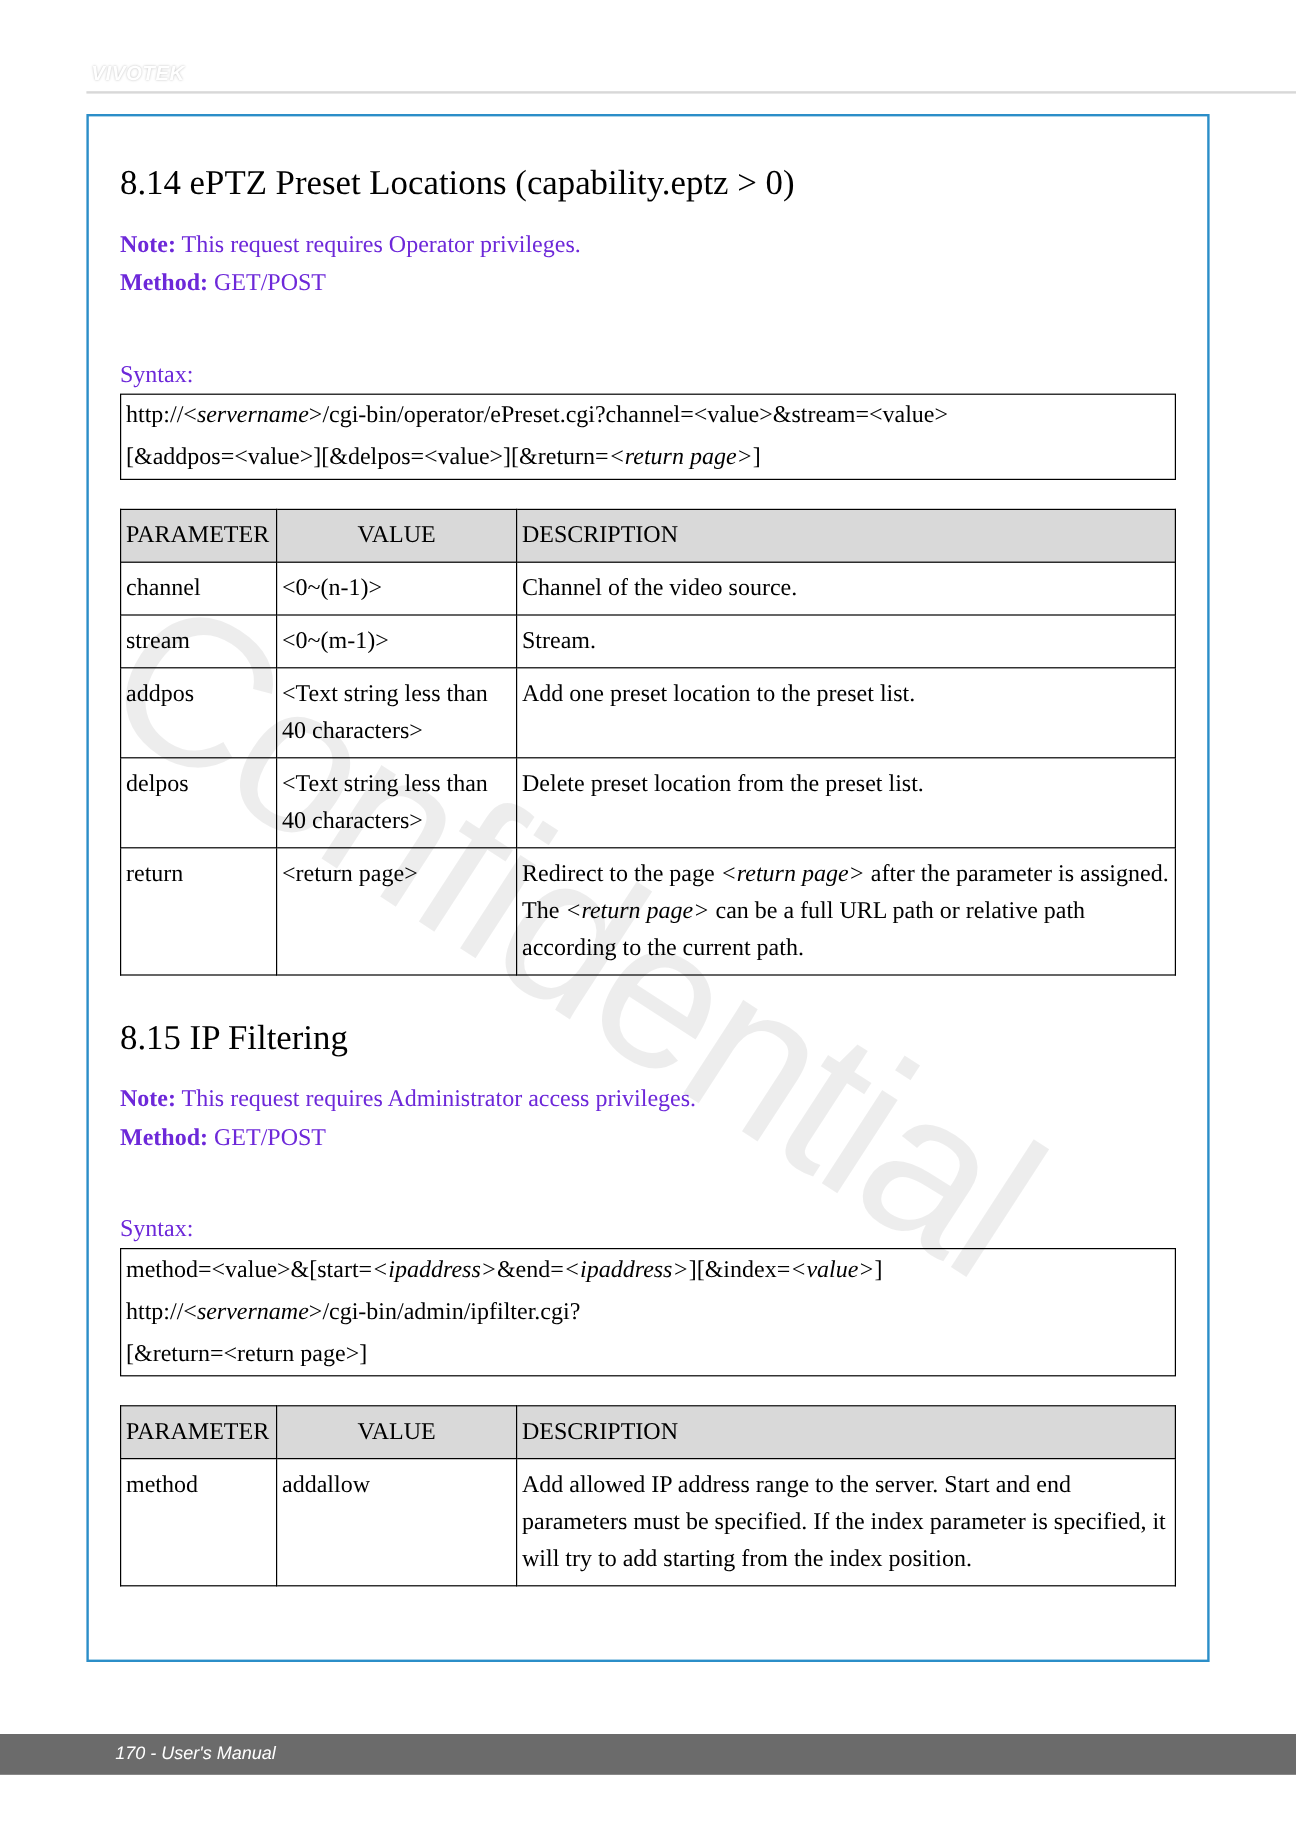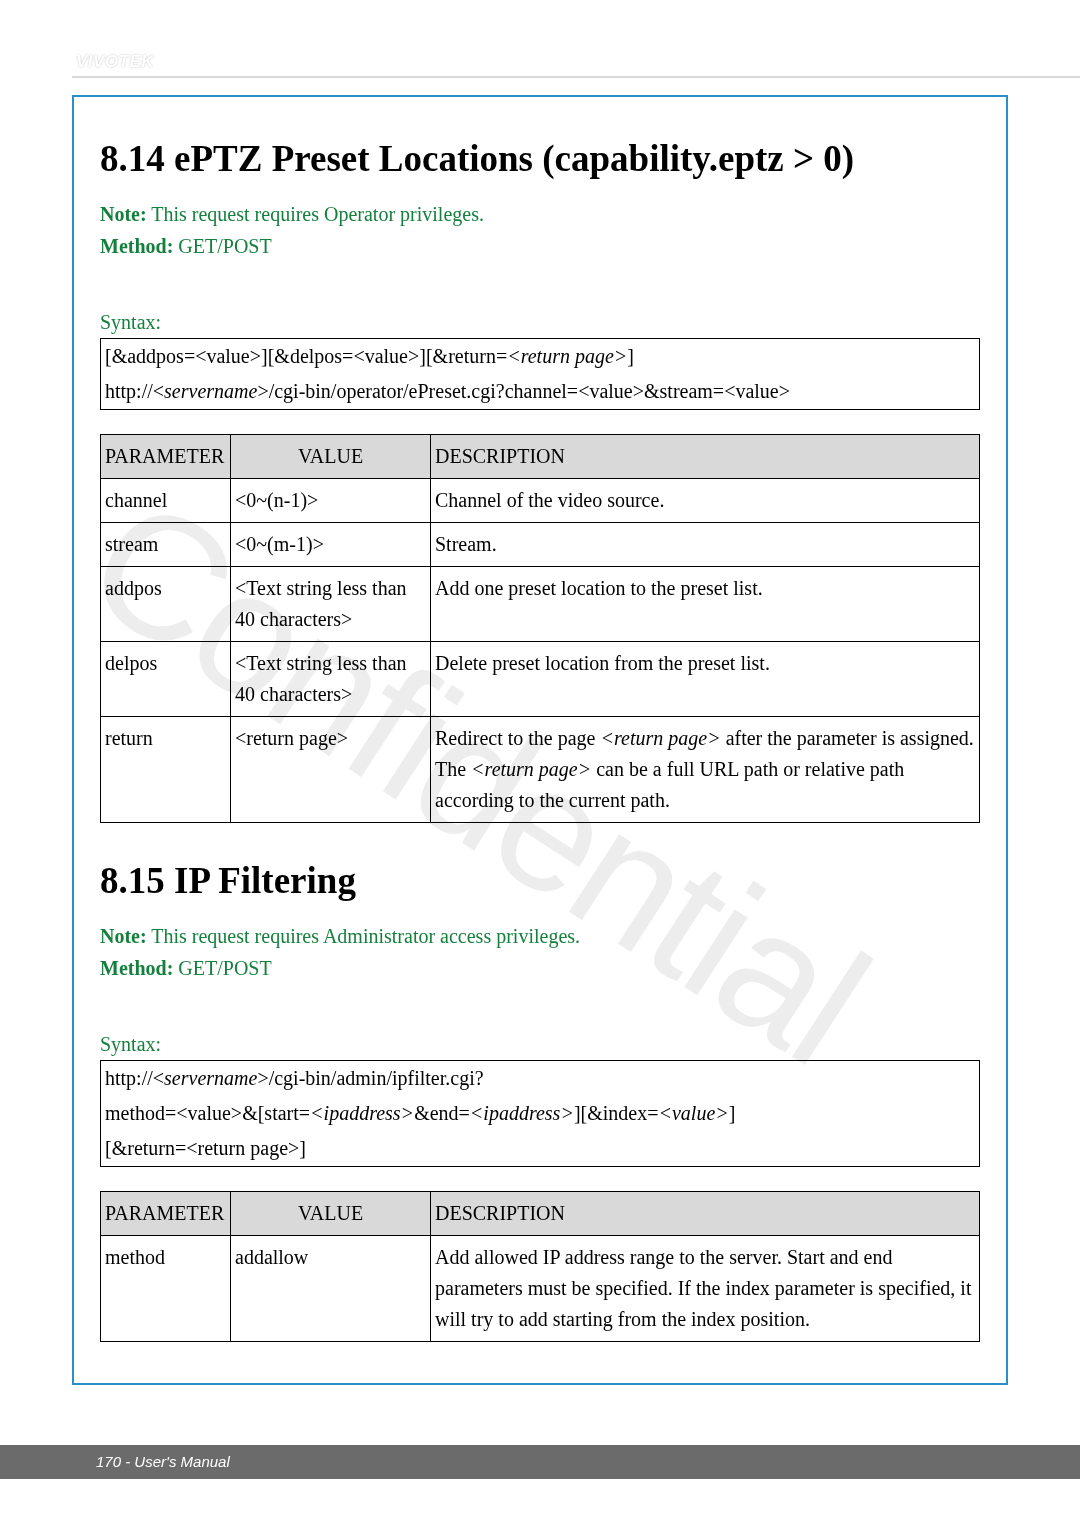--- a/index.html
+++ b/index.html
@@ -45,30 +45,30 @@
     border: 2px solid #2b8ec8;
     background: #fff;
   }
   .content {
     position: absolute;
     top: 40px;
     left: 26px;
     right: 26px;
   }
   h2.section {
-    font-size: 37px;
-    font-weight: bold;
+    font-size: 29px;
+    font-weight: normal;
     color: #000;
     margin-bottom: 18px;
     font-family: "Times New Roman", serif;
   }
   .note-line, .method-line, .syntax-label {
     font-size: 20px;
     line-height: 1.6;
-    color: #15803d;
+    color: #6d28d9;
   }
   .bold { font-weight: bold; }
   .syntax-label { margin-top: 44px; }
   .syntax-box {
     border: 1px solid #000;
     width: 100%;
     font-size: 20px;
     line-height: 1.55;
   }
   .syntax-box .row {
@@ -157,24 +157,24 @@
       <div class="note-line">
         <span class="bold">Note:</span><span> This request requires Operator privileges.</span>
       </div>
       <div class="method-line">
         <span class="bold">Method:</span><span> GET/POST</span>
       </div>
 
       <div class="syntax-label">Syntax:</div>
       <div class="syntax-box">
         <div class="row">
+          <span>http://&lt;</span><span class="italic">servername</span><span>&gt;/cgi-bin/operator/ePreset.cgi?channel=&lt;value&gt;&amp;stream=&lt;value&gt;</span>
+        </div>
+        <div class="row">
           <span>[&amp;addpos=&lt;value&gt;][&amp;delpos=&lt;value&gt;][&amp;return=</span><span class="italic">&lt;return page&gt;</span><span>]</span>
-        </div>
-        <div class="row">
-          <span>http://&lt;</span><span class="italic">servername</span><span>&gt;/cgi-bin/operator/ePreset.cgi?channel=&lt;value&gt;&amp;stream=&lt;value&gt;</span>
         </div>
       </div>
 
       <table class="param">
         <tbody>
             <tr>
           <th class="col-p">PARAMETER</th>
           <th class="col-v">VALUE</th>
           <th>DESCRIPTION</th>
         </tr>
@@ -213,24 +213,24 @@
       <div class="note-line">
         <span class="bold">Note:</span><span> This request requires Administrator access privileges.</span>
       </div>
       <div class="method-line">
         <span class="bold">Method:</span><span> GET/POST</span>
       </div>
 
       <div class="syntax-label">Syntax:</div>
       <div class="syntax-box">
         <div class="row">
+          <span>method=&lt;value&gt;&amp;[start=</span><span class="italic">&lt;ipaddress&gt;</span><span>&amp;end=</span><span class="italic">&lt;ipaddress&gt;</span><span>][&amp;index=</span><span class="italic">&lt;value&gt;</span><span>]</span>
+        </div>
+        <div class="row">
           <span>http://&lt;</span><span class="italic">servername</span><span>&gt;/cgi-bin/admin/ipfilter.cgi?</span>
-        </div>
-        <div class="row">
-          <span>method=&lt;value&gt;&amp;[start=</span><span class="italic">&lt;ipaddress&gt;</span><span>&amp;end=</span><span class="italic">&lt;ipaddress&gt;</span><span>][&amp;index=</span><span class="italic">&lt;value&gt;</span><span>]</span>
         </div>
         <div class="row">
           <span>[&amp;return=&lt;return page&gt;]</span>
         </div>
       </div>
 
       <table class="param">
         <tbody>
             <tr>
           <th class="col-p">PARAMETER</th>

